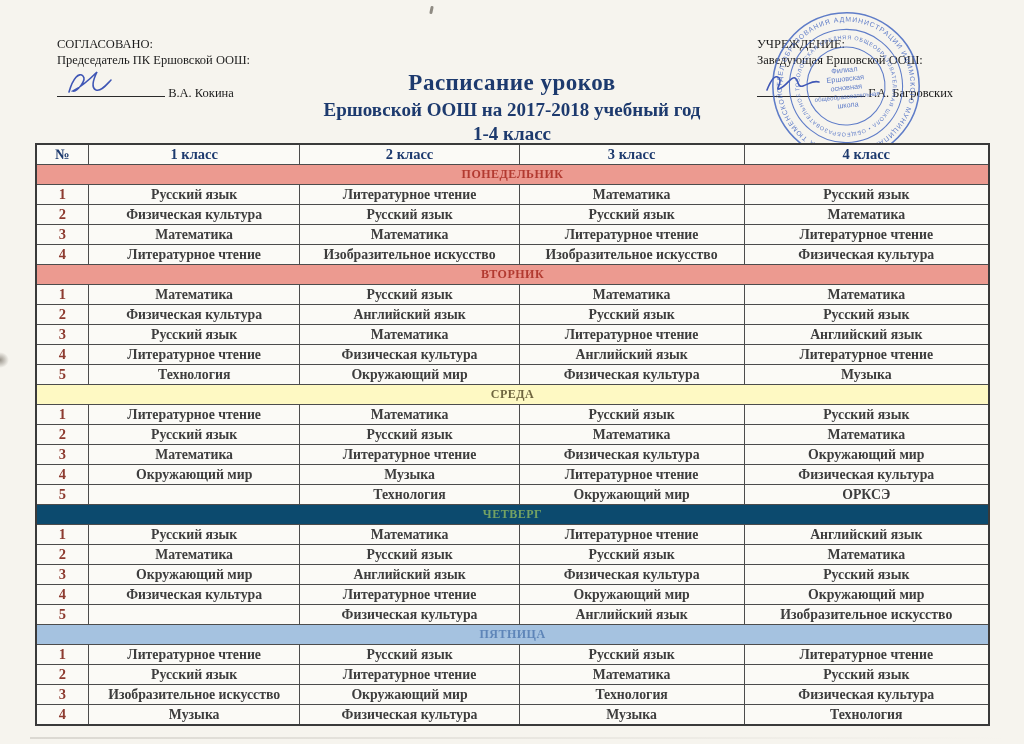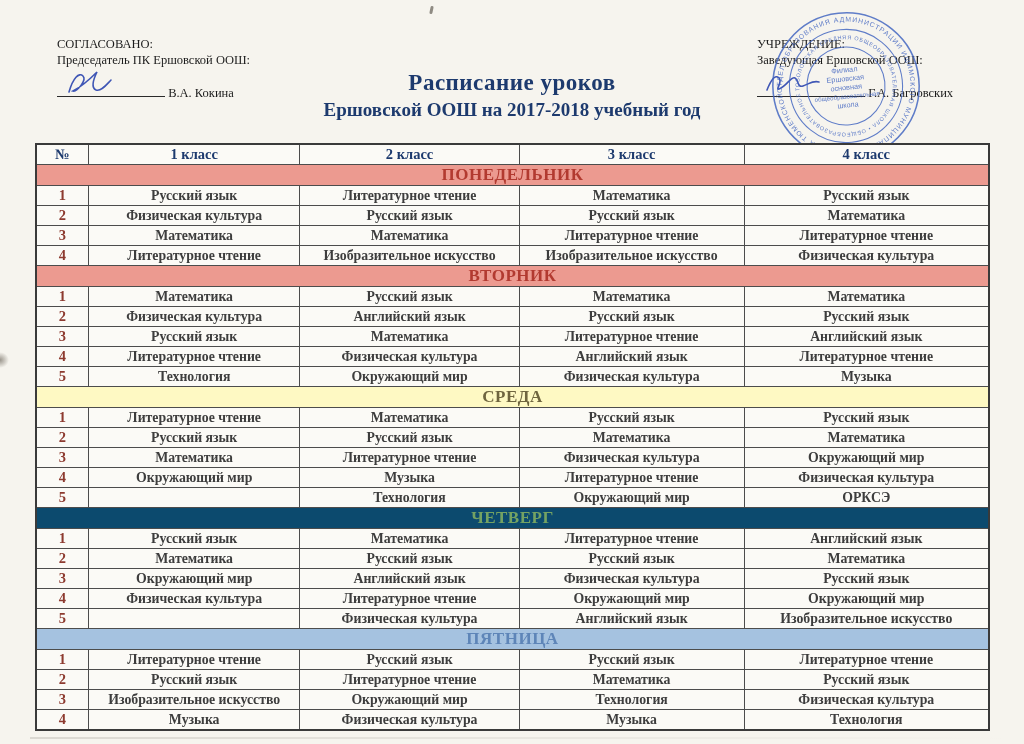--- a/index.html
+++ b/index.html
@@ -35,21 +35,21 @@
   }
   table.schedule td,table.schedule th{
     border:1px solid #4c4c4c;height:19px;padding:0 2px;
     text-align:center;vertical-align:middle;overflow:hidden;white-space:nowrap;
     background:#fbfaf6;
   }
   table.schedule{border:2px solid #3a3a3a;}
   th.col-head{font-weight:bold;color:#1d3a6e;font-size:14.5px;background:#f6f4ee;}
   td.num{font-weight:bold;color:#8d3a2f;font-size:14.5px;}
   td.subj{font-weight:bold;color:#3d3d3d;font-size:13.8px;}
-  td.day-banner{font-weight:bold;font-size:17px;letter-spacing:.5px;}
+  td.day-banner{font-weight:bold;font-size:12px;letter-spacing:.5px;}
   
   .artifact{position:absolute;pointer-events:none;}
   .fleck{left:0px;top:352px;width:9px;height:16px;background:radial-gradient(ellipse at left,#9a958c 0%,rgba(154,149,140,0) 70%);}
   .tick{left:430px;top:6px;width:3px;height:8px;background:#8f8b83;border-radius:2px;transform:rotate(12deg);}
 </style>
 </head>
 <body>
 
 <div class="paper">
 
@@ -75,20 +75,21 @@
           <path d="M4 22 C 8 12, 12 6, 16 10 C 20 14, 12 22, 16 21 C 24 18, 28 8, 32 10 C 36 12, 34 20, 40 18 C 46 16, 50 12, 56 14" fill="none" stroke="#3f56b5" stroke-width="1.6" stroke-linecap="round"></path>
         </svg>
       </span>
       <span>Г.А. Багровских</span>
     </div>
   </div>
 
   <div class="title-block">
     <div class="title-1">Расписание уроков</div>
     <div class="title-2">Ершовской ООШ на 2017-2018 учебный год</div>
+    <div class="title-3">1-4 класс</div>
   </div>
 
   <svg class="stamp" viewBox="0 0 160 160">
     <g fill="none" stroke="#3f63c0">
       <circle cx="80" cy="80" r="75" stroke-width="1.6"></circle>
       <circle cx="80" cy="80" r="58" stroke-width="1.1"></circle>
       <circle cx="80" cy="80" r="40" stroke-width="1.1"></circle>
     </g>
     <defs>
       <path id="ring-out" d="M 80,80 m -66,0 a 66,66 0 1,1 132,0 a 66,66 0 1,1 -132,0"></path>

